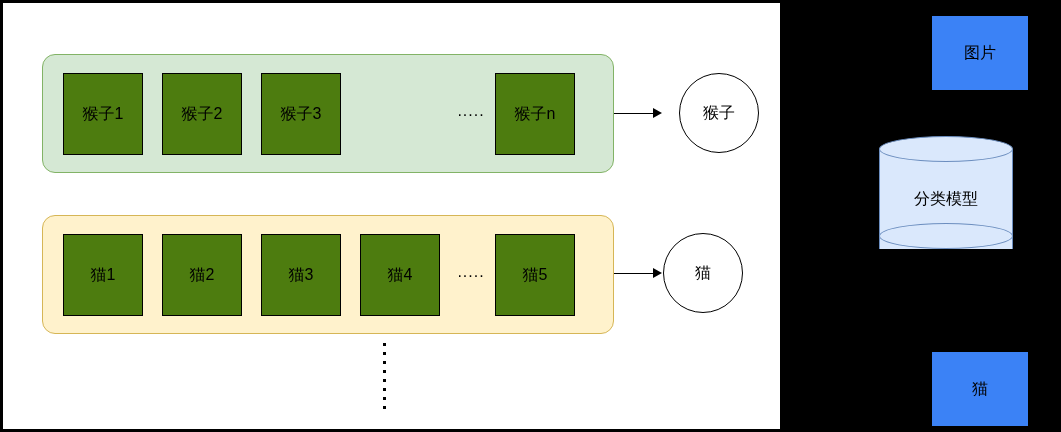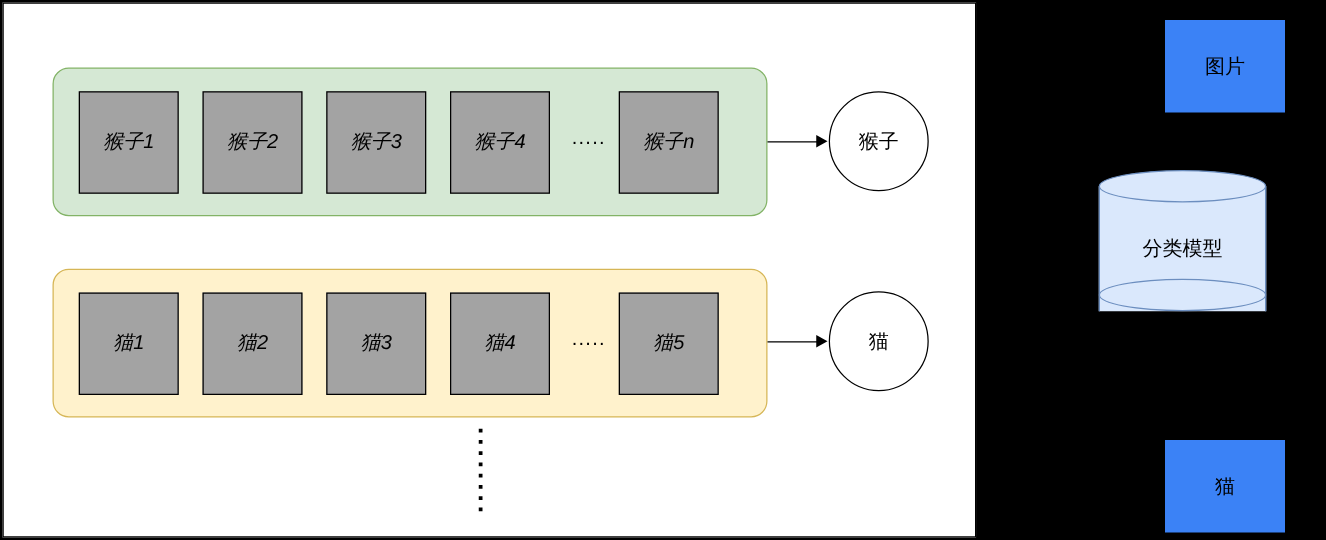--- a/index.html
+++ b/index.html
@@ -49,30 +49,29 @@
     background: #fff2cc;
     border: 1px solid #d6b656;
     padding-left: 48px;
   }
 
   
   .sample-box {
     position: absolute;
     width: 80px;
     height: 82px;
-    background: #a3a3a3;
+    background: #4d7c0f;
     border: 1px solid #000000;
     box-sizing: border-box;
     display: flex;
     align-items: center;
     justify-content: center;
     font-size: 16px;
     color: #000000;
     line-height: 1;
-    font-style: italic;
   }
   .band-row .sample-box { top: 18px; }
   .band-row .sample-box.i0 { left: 20px; }
   .band-row .sample-box.i1 { left: 119px; }
   .band-row .sample-box.i2 { left: 218px; }
   .band-row .sample-box.i3 { left: 317px; }
   .band-row .sample-box.i4 { left: 452px; }
 
   .ellipsis-inline {
     position: absolute;
@@ -113,21 +112,21 @@
     border-radius: 50%;
     background: #ffffff;
     border: 1px solid #000000;
     box-sizing: border-box;
     display: flex;
     align-items: center;
     justify-content: center;
     font-size: 16px;
     color: #000000;
   }
-  #circle-monkey { left: 660px; top: 70px; }
+  #circle-monkey { left: 676px; top: 70px; }
   #circle-cat { left: 660px; top: 230px; }
 
   
   #vertical-dots {
     position: absolute;
     left: 378px;
     top: 340px;
     width: 6px;
     height: 66px;
     display: flex;
@@ -233,21 +232,20 @@
 </style>
 </head>
 <body>
 
 <div id="diagram-panel">
 
   <div class="group-band band-row" id="group-monkey">
     <div class="sample-box i0">猴子1</div>
     <div class="sample-box i1">猴子2</div>
     <div class="sample-box i2">猴子3</div>
-    <div class="sample-box i3">猴子4</div>
     <div class="ellipsis-inline">.....</div>
     <div class="sample-box i4">猴子n</div>
   </div>
 
   <div class="arrow-line" id="arrow-monkey-line"></div>
   <div class="arrow-head" id="arrow-monkey-head"></div>
 
   <div class="label-circle" id="circle-monkey">猴子</div>
 
   <div class="group-band band-row" id="group-cat">

